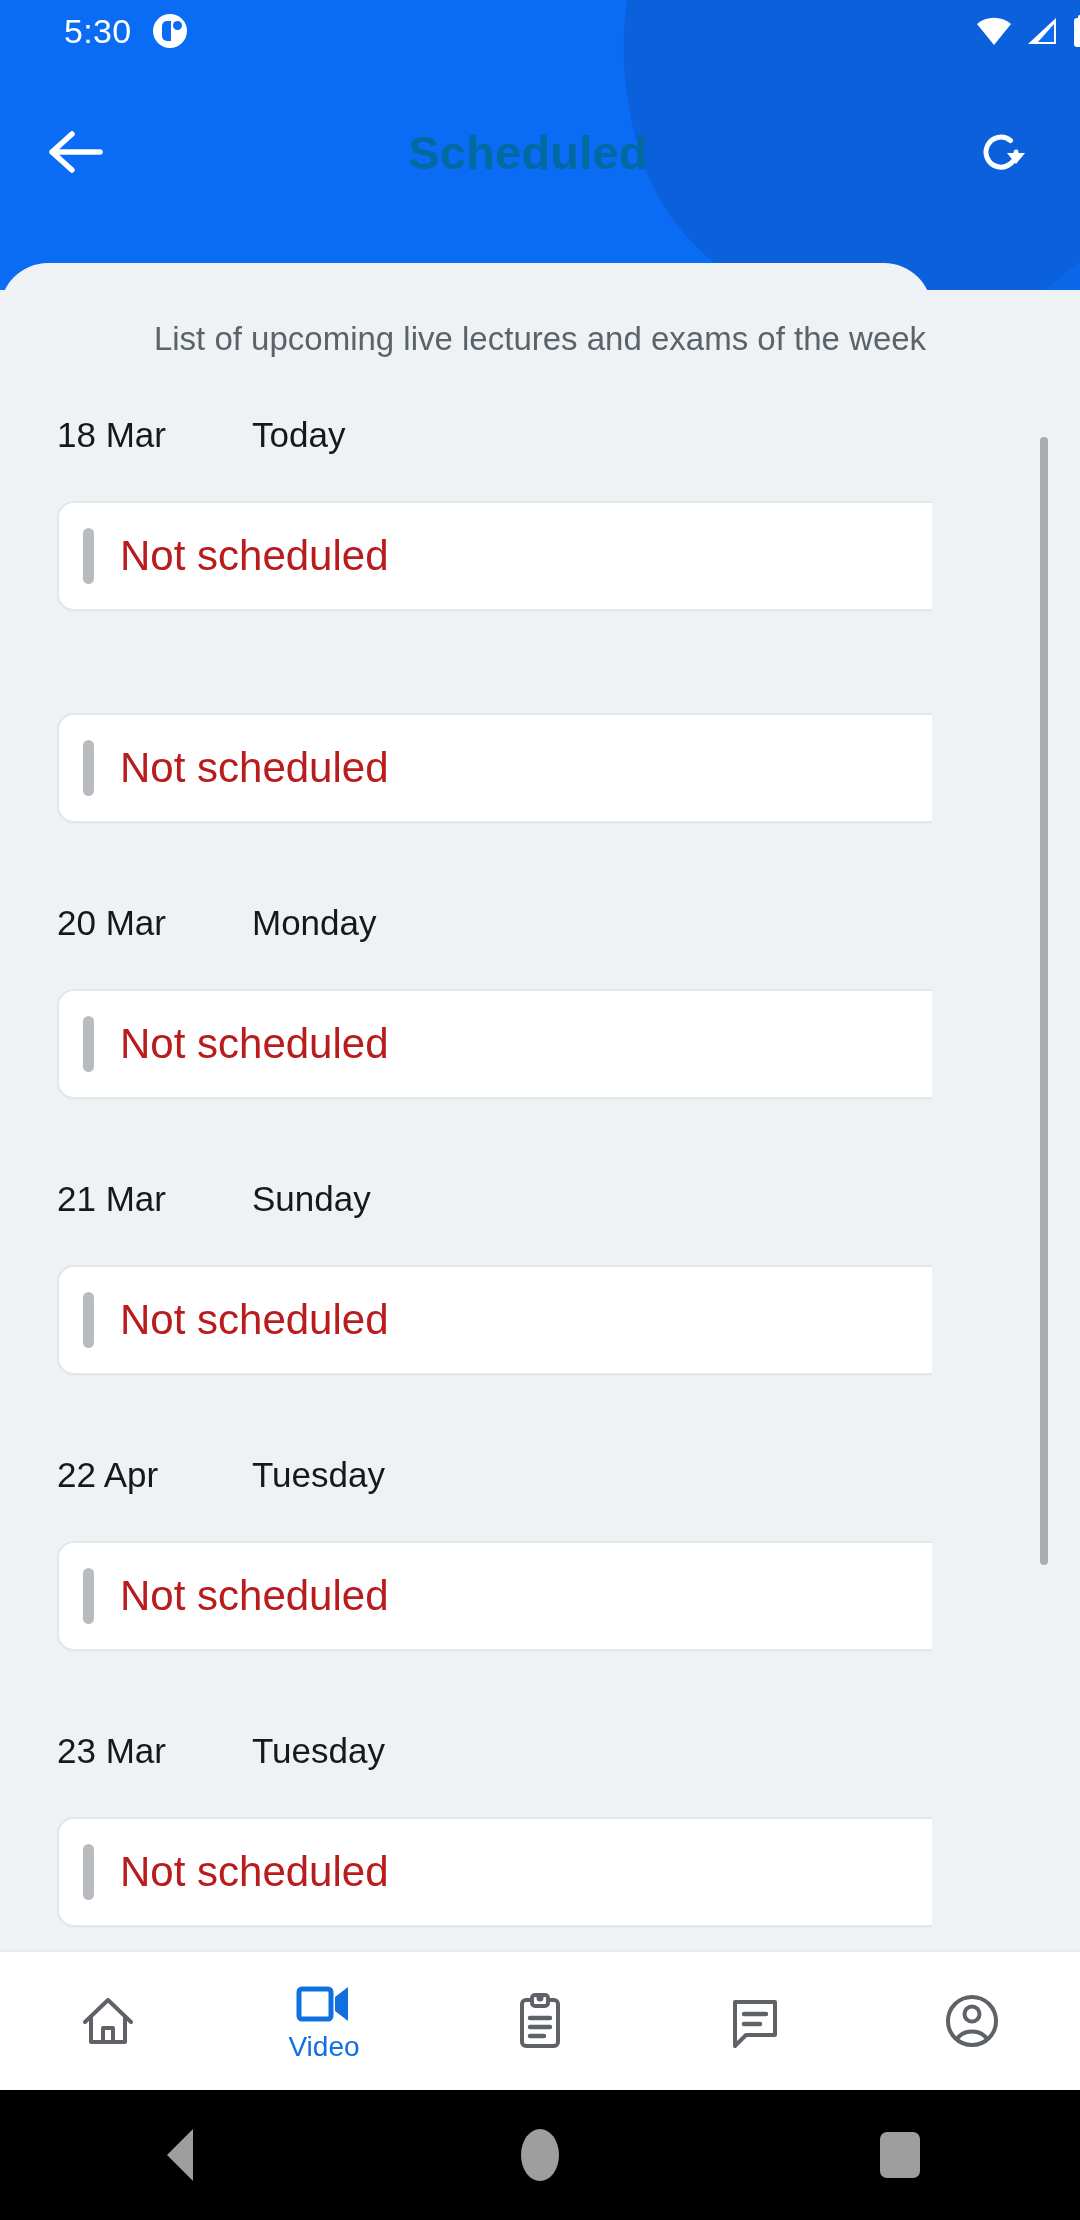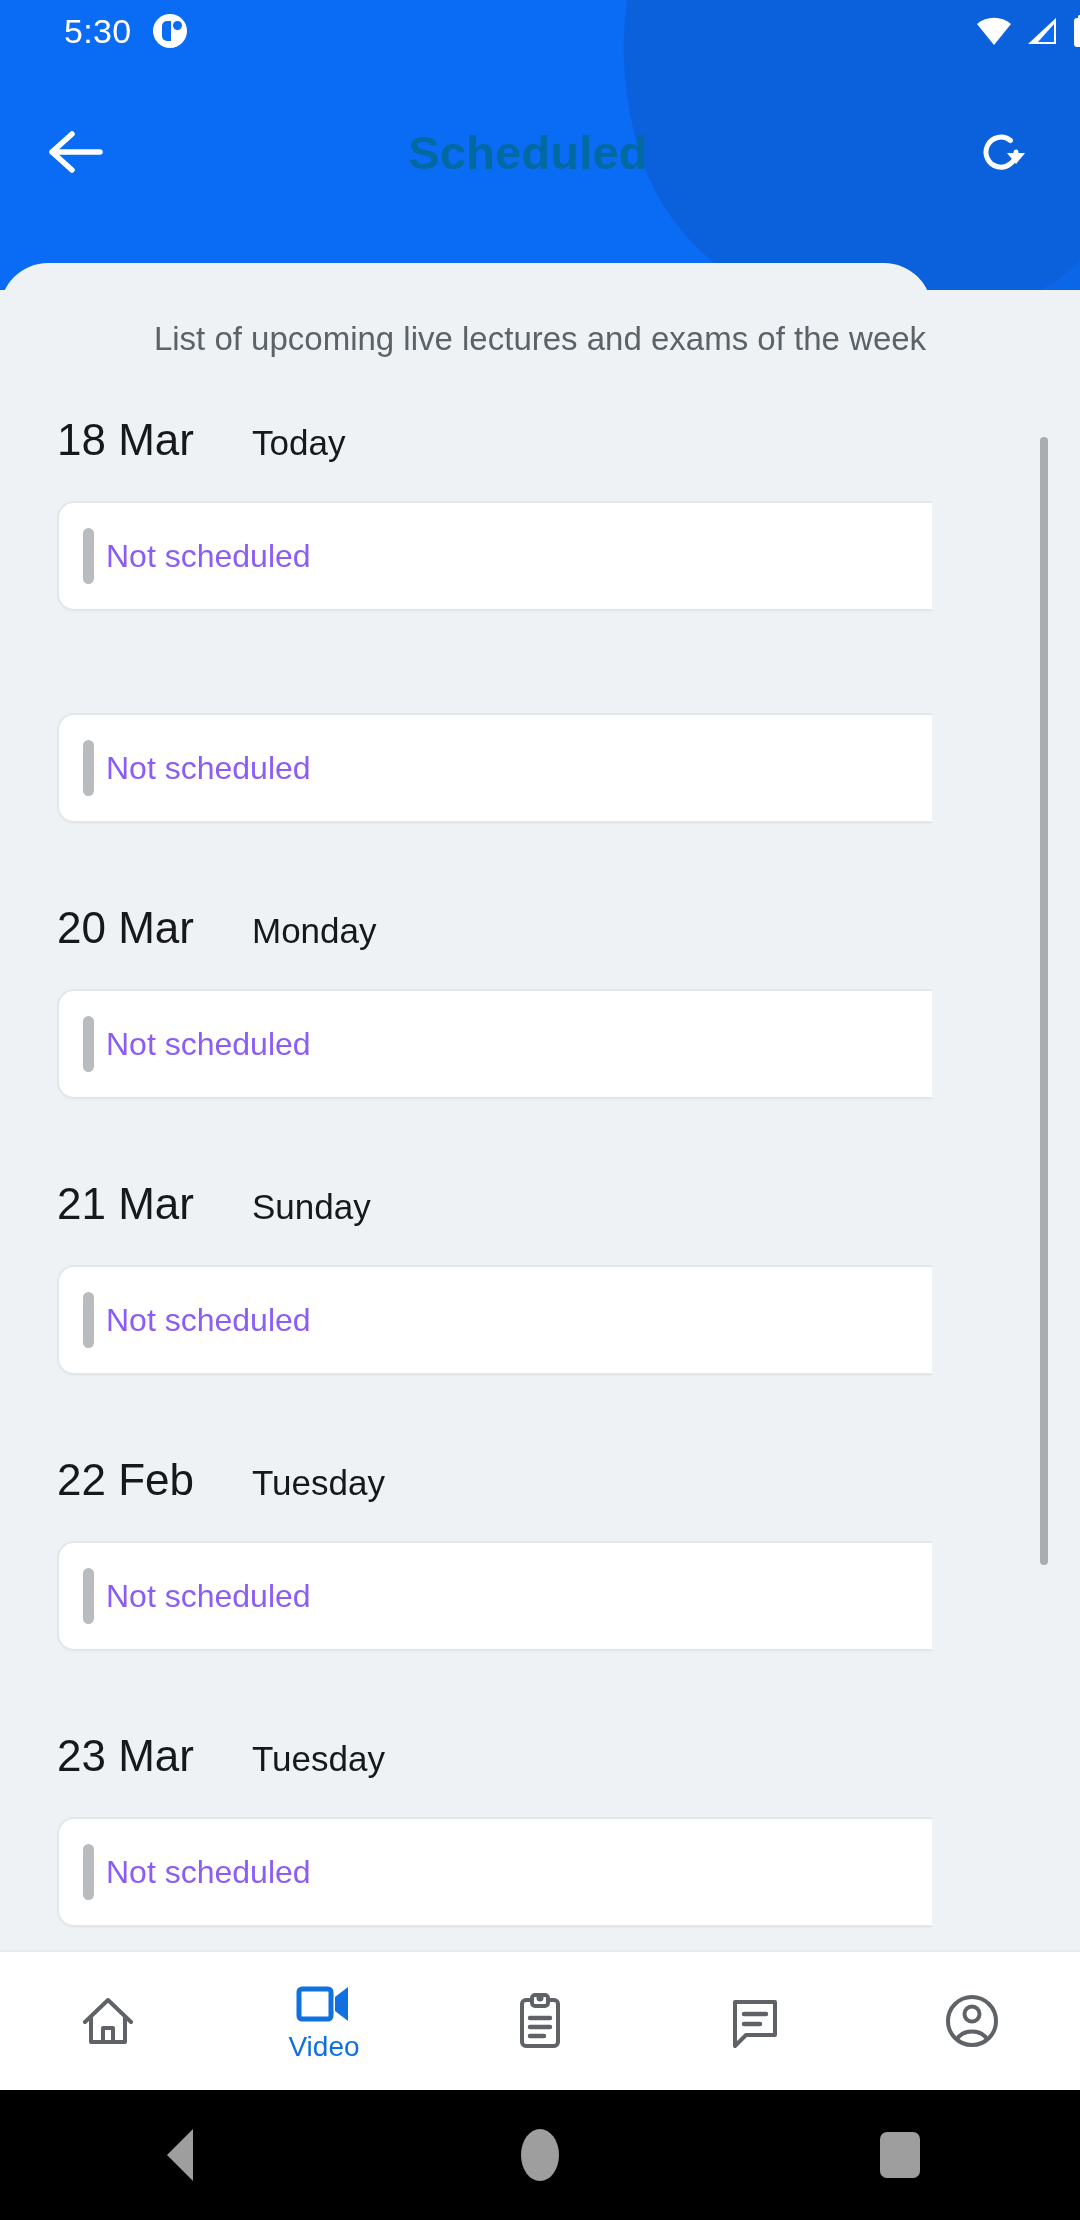--- a/index.html
+++ b/index.html
@@ -121,21 +121,21 @@
     width:1080px; height:1535px;
     overflow:hidden;
   }
   .day-group { position:relative; }
   .day-head {
     display:flex; align-items:baseline;
     padding:0 0 0 57px;
     height:64px;
   }
   .day-date {
-    font-size:44px; color:#17181a; font-weight:400;
+    font-size:35px; color:#17181a; font-weight:400;
     width:195px; flex:0 0 auto;
   }
   .day-label {
     font-size:35px; color:#17181a; font-weight:400;
   }
   .day-card {
     margin:22px 57px 0 57px;
     height:110px;
     background:#ffffff;
     border:2px solid #e2e7ea;
@@ -143,22 +143,22 @@
     display:flex; align-items:center;
     box-shadow:0 1px 2px rgba(0,0,0,.03);
   }
   .card-bar {
     width:11px; height:56px;
     background:#b9bcbf;
     border-radius:6px;
     margin-left:24px; flex:0 0 auto;
   }
   .card-text {
-    font-size:32px; color:#8b5cf6; font-weight:400;
-    margin-left:12px;
+    font-size:42px; color:#b91c1c; font-weight:400;
+    margin-left:26px;
   }
   .group-gap { height:80px; }
 
   
   .scrollbar-thumb {
     position:absolute;
     left:1040px; top:437px;
     width:8px; height:1128px;
     background:#a9adb0;
     border-radius:4px;
@@ -308,21 +308,21 @@
         </div>
         <div class="day-card">
           <span class="card-bar"></span>
           <span class="card-text">Not scheduled</span>
         </div>
       </div>
       <div class="group-gap"></div>
 
       <div class="day-group">
         <div class="day-head">
-          <span class="day-date">22 Feb</span>
+          <span class="day-date">22 Apr</span>
           <span class="day-label">Tuesday</span>
         </div>
         <div class="day-card">
           <span class="card-bar"></span>
           <span class="card-text">Not scheduled</span>
         </div>
       </div>
       <div class="group-gap"></div>
 
       <div class="day-group">

